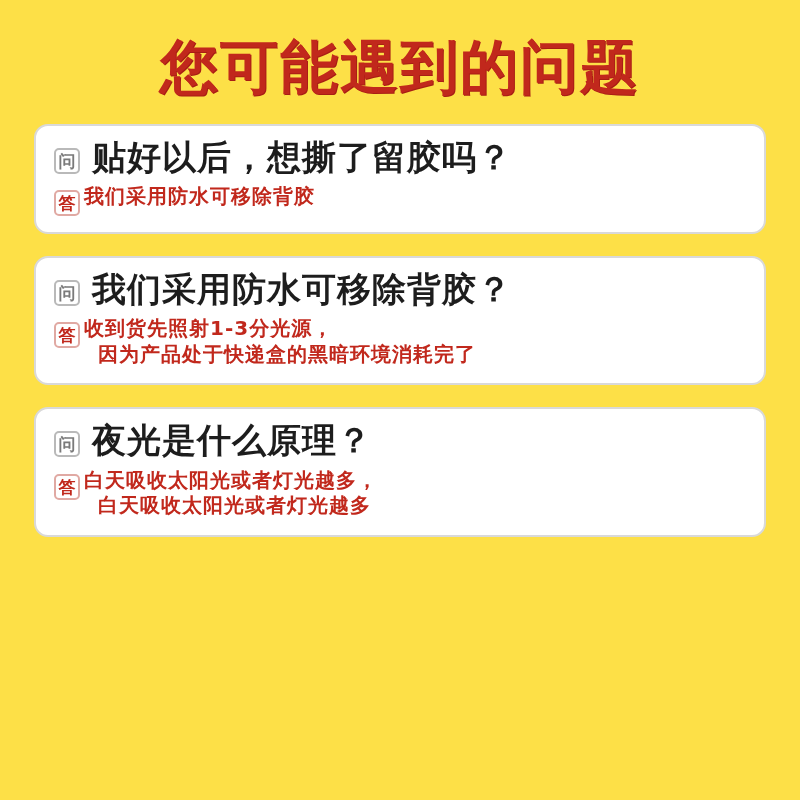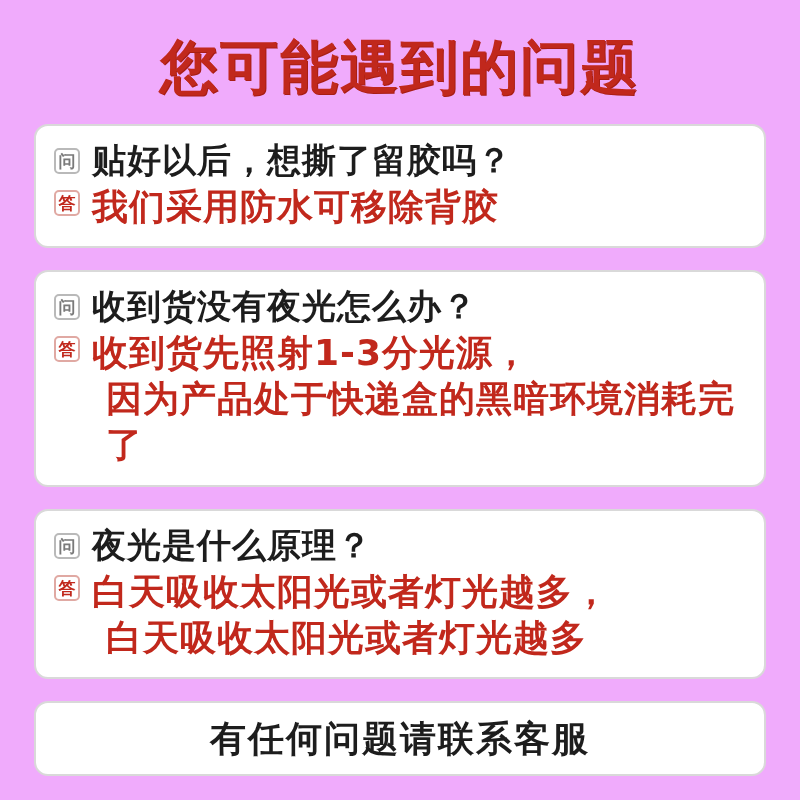--- a/index.html
+++ b/index.html
@@ -10,21 +10,21 @@
   body {
     width: 800px;
     height: 800px;
     font-family: "Liberation Sans", sans-serif;
     overflow: hidden;
   }
   .page {
     position: relative;
     width: 800px;
     height: 800px;
-    background: #f0abfc;
+    background: #fde047;
     box-sizing: border-box;
     padding: 0 34px;
   }
   .title {
     text-align: center;
     color: #c1281c;
     font-size: 58px;
     font-weight: bold;
     letter-spacing: 2px;
     line-height: 1;
@@ -65,25 +65,25 @@
     color: #c1281c;
     margin-top: 6px;
   }
   .q-text {
     margin-left: 12px;
     font-size: 34px;
     font-weight: bold;
     color: #1d1d1d;
     line-height: 1.18;
     letter-spacing: 1px;
-    font-family: Liberation Sans, sans-serif;
+    font-family: Liberation Mono, monospace;
   }
   .a-text {
-    margin-left: 12px;
-    font-size: 36px;
+    margin-left: 4px;
+    font-size: 20px;
     font-weight: bold;
     color: #c1281c;
     line-height: 1.28;
     letter-spacing: 1px;
     font-family: "DejaVu Sans", "Liberation Sans", sans-serif;
   }
   .a-text .line { display: block; }
   .a-text .indent { padding-left: 14px; }
   .answer-row { margin-top: 4px; }
   .footer-card {
@@ -120,21 +120,21 @@
       <div class="badge answer">答</div>
       <div class="a-text">
         <span class="line">我们采用防水可移除背胶</span>
       </div>
     </div>
   </div>
 
   <div class="card">
     <div class="qa-row">
       <div class="badge">问</div>
-      <div class="q-text">收到货没有夜光怎么办？</div>
+      <div class="q-text">我们采用防水可移除背胶？</div>
     </div>
     <div class="qa-row answer-row">
       <div class="badge answer">答</div>
       <div class="a-text">
         <span class="line">收到货先照射1-3分光源，</span>
         <span class="line indent">因为产品处于快递盒的黑暗环境消耗完了</span>
       </div>
     </div>
   </div>
 
@@ -145,17 +145,14 @@
     </div>
     <div class="qa-row answer-row">
       <div class="badge answer">答</div>
       <div class="a-text">
         <span class="line">白天吸收太阳光或者灯光越多，</span>
         <span class="line indent">白天吸收太阳光或者灯光越多</span>
       </div>
     </div>
   </div>
 
-  <div class="footer-card">
-    <div class="footer-text">有任何问题请联系客服</div>
-  </div>
 
 </div>
 
 </body></html>

